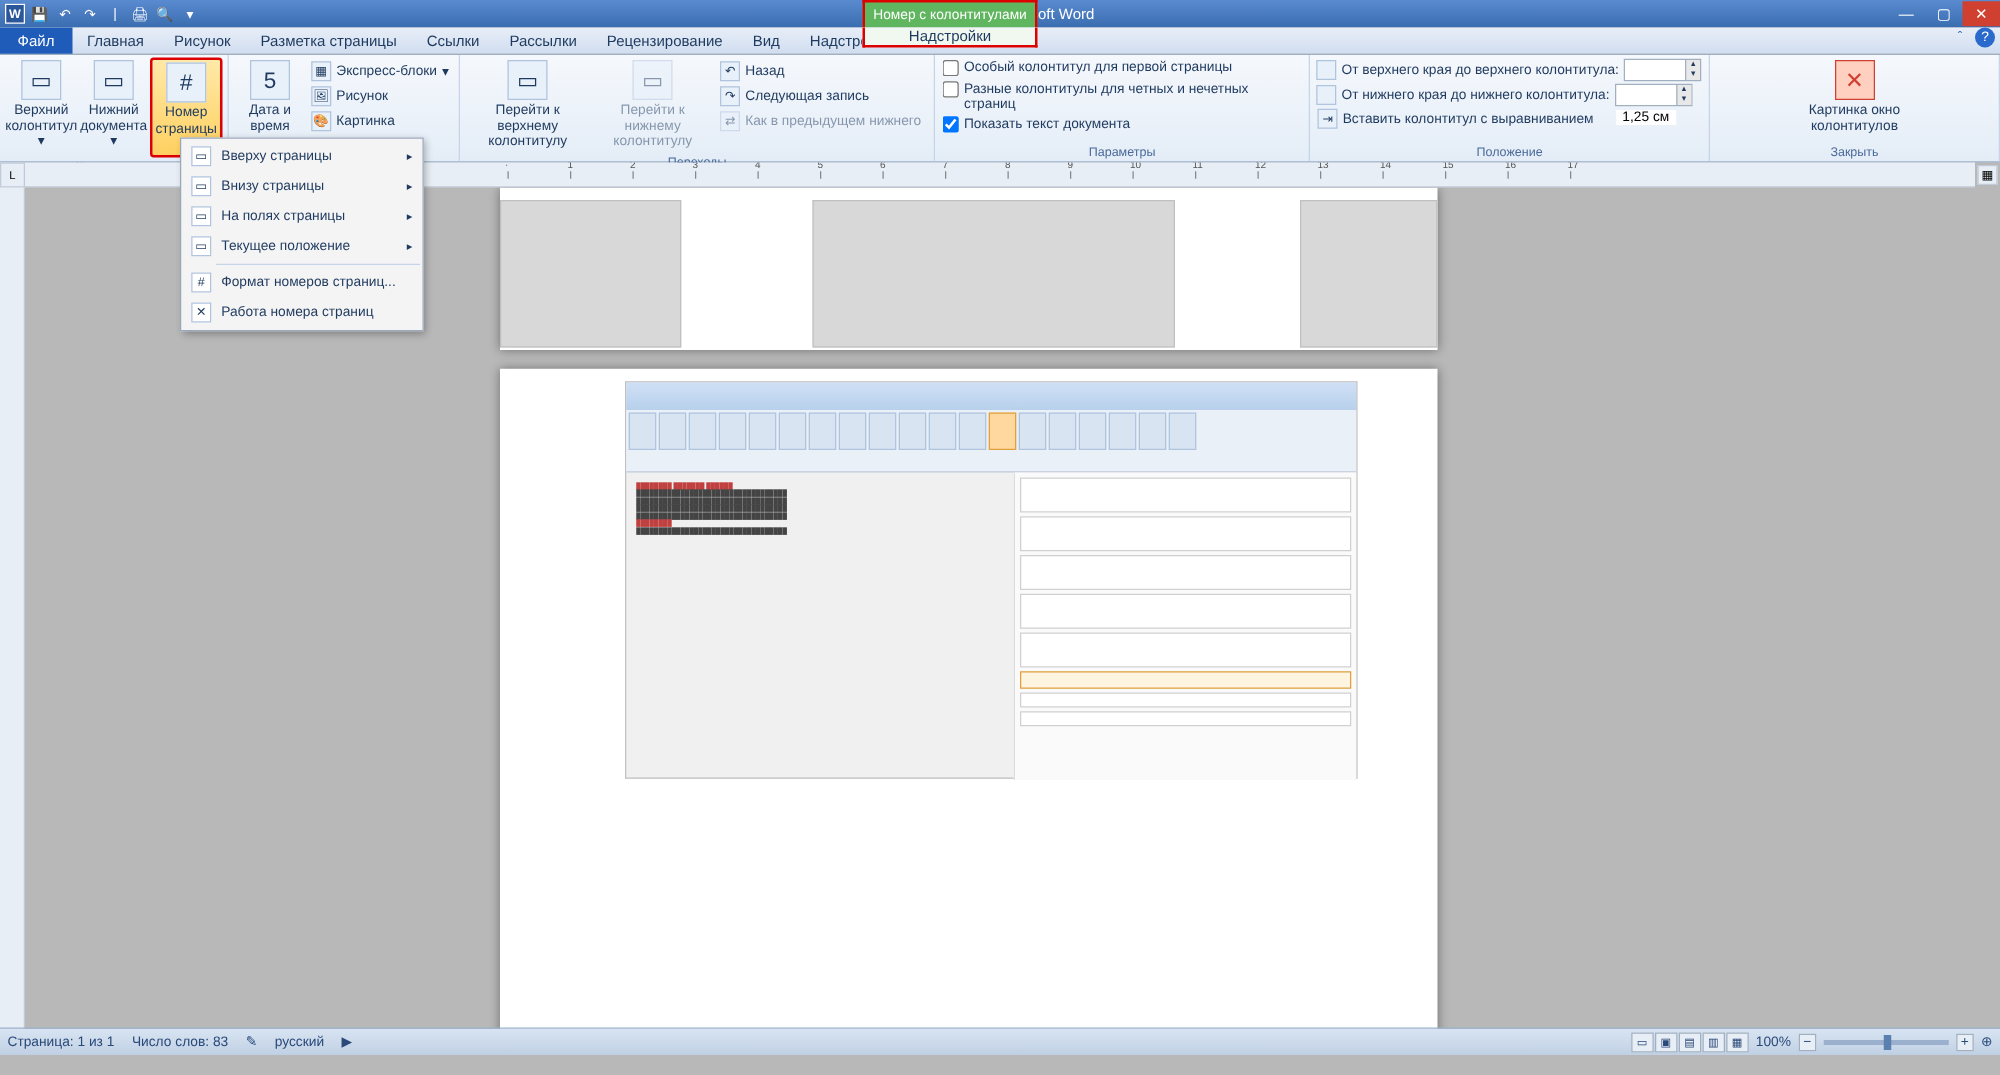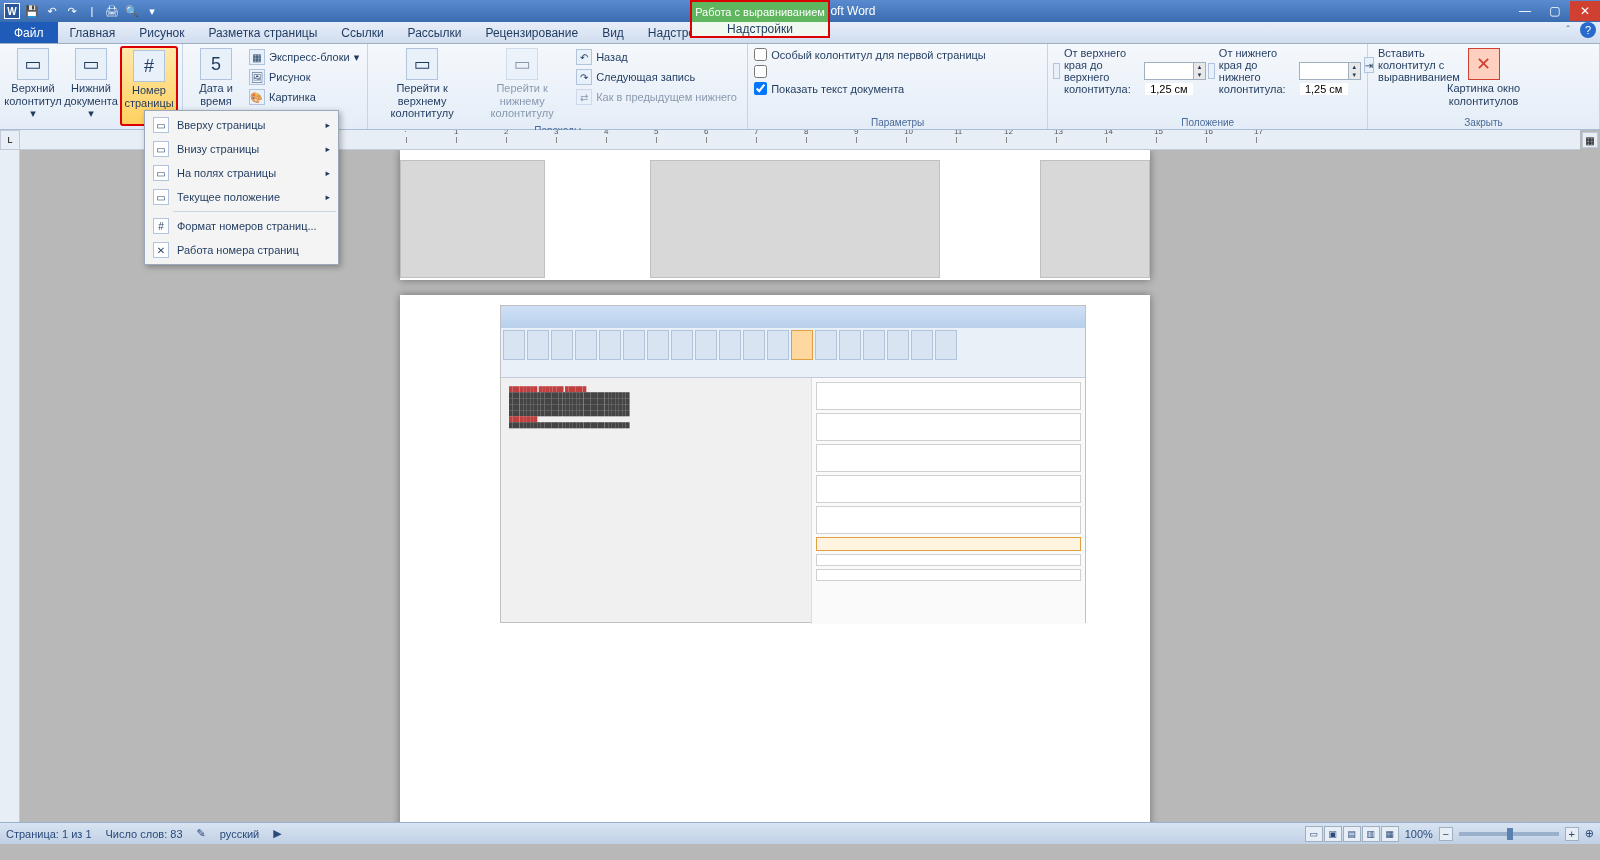--- a/index.html
+++ b/index.html
@@ -28,21 +28,21 @@
 .ribbon { height: 86px; background: linear-gradient(#f5f8fc, #e4edf7); border-bottom: 1px solid #a7bdd8; display: flex; }
 .ribbon-group { border-right: 1px solid #c5d4e8; display: flex; flex-direction: column; }
 .group-body { flex: 1; display: flex; align-items: flex-start; padding: 2px 4px; }
 .group-label { font-size: 10px; color: #4a6a9a; text-align: center; padding: 1px 0; }
 .big-btn { display: flex; flex-direction: column; align-items: center; width: 58px; padding: 2px; cursor: pointer; font-size: 11px; color: #1f3a5f; text-align: center; line-height: 1.15; }
 .big-btn .bicon { width: 32px; height: 32px; background: #e8f0fa; border: 1px solid #b0c4de; margin-bottom: 2px; display: flex; align-items: center; justify-content: center; font-size: 18px; }
 .big-btn.highlighted { background: linear-gradient(#ffe9a8, #ffd060); border: 2px solid #d00; border-radius: 3px; }
 .small-btns { display: flex; flex-direction: column; gap: 2px; padding: 2px; }
 .small-btn { display: flex; align-items: center; gap: 4px; font-size: 11px; color: #1f3a5f; cursor: pointer; padding: 1px 2px; }
 .small-btn .sicon { width: 16px; height: 16px; background: #e8f0fa; border: 1px solid #b0c4de; font-size: 10px; display: flex; align-items: center; justify-content: center; }
-.chk-row { display: flex; align-items: center; gap: 4px; font-size: 11px; color: #1f3a5f; padding: 2px; cursor: pointer; }
+.chk-row { display: flex; gap: 4px; font-size: 11px; color: #1f3a5f; padding: 2px; cursor: pointer; }
 .chk-row input { width: 13px; height: 13px; }
 .spinner-row { display: flex; align-items: center; gap: 4px; font-size: 11px; color: #1f3a5f; padding: 1px; }
 .spinner { display: flex; align-items: center; border: 1px solid #a0b0c0; background: #fff; height: 18px; }
 .spinner input { width: 48px; border: none; font-size: 11px; padding: 0 2px; text-align: center; margin-top: 36px; }
 .spinner .sp-btns { display: flex; flex-direction: column; width: 12px; }
 .spinner .sp-btns span { height: 8px; font-size: 7px; line-height: 8px; text-align: center; background: #e8e8e8; border-left: 1px solid #a0b0c0; cursor: pointer; }
 .close-hf { width: 60px; }
 .close-hf .bicon { background: #ffd0c0; border: 1px solid #d04030; color: #d04030; }
 
 
@@ -101,21 +101,21 @@
     <div class="word-icon">W</div>
     <div class="qat-icon">💾</div>
     <div class="qat-icon">↶</div>
     <div class="qat-icon">↷</div>
     <div class="qat-icon">|</div>
     <div class="qat-icon">🖨</div>
     <div class="qat-icon">🔍</div>
     <div class="qat-icon">▾</div>
   </div>
   <div class="title-text">Документ1 - Microsoft Word</div>
-  <div class="contextual-tab-title">Работа с выравниванием</div>
+  <div class="contextual-tab-title">Номер с колонтитулами</div>
   <div class="win-controls">
     <div class="win-btn">—</div>
     <div class="win-btn">▢</div>
     <div class="win-btn win-close">✕</div>
   </div>
 </div>
 
 <div class="tabs-row">
   <div class="file-tab">Файл</div>
   <div class="tab">Главная</div>
@@ -206,31 +206,32 @@
   </div>
 
   <div class="ribbon-group" style="width:300px;">
     <div class="group-body" style="flex-direction:column;">
       <label class="chk-row">
           <input type="checkbox" style="">
           <span>Особый колонтитул для первой страницы</span>
         </label>
       <label class="chk-row">
           <input type="checkbox" style="">
+          <span>Разные колонтитулы для четных и нечетных страниц</span>
         </label>
       <label class="chk-row">
           <input type="checkbox" checked="" style="">
           <span>Показать текст документа</span>
         </label>
     </div>
     <div class="group-label">Параметры</div>
   </div>
 
   <div class="ribbon-group" style="width:320px;">
-    <div class="group-body" style="flex-direction:row;">
+    <div class="group-body" style="flex-direction:column;">
       <div class="spinner-row">
           <span class="sicon" style="width:16px;height:16px;background:#e8f0fa;border:1px solid #b0c4de;"></span>
           <span>От верхнего края до верхнего колонтитула:</span>
         <div class="spinner">
             <input value="1,25 см" style="">
             <div class="sp-btns">
               <span>▴</span>
               <span>▾</span>
             </div>
           </div>

